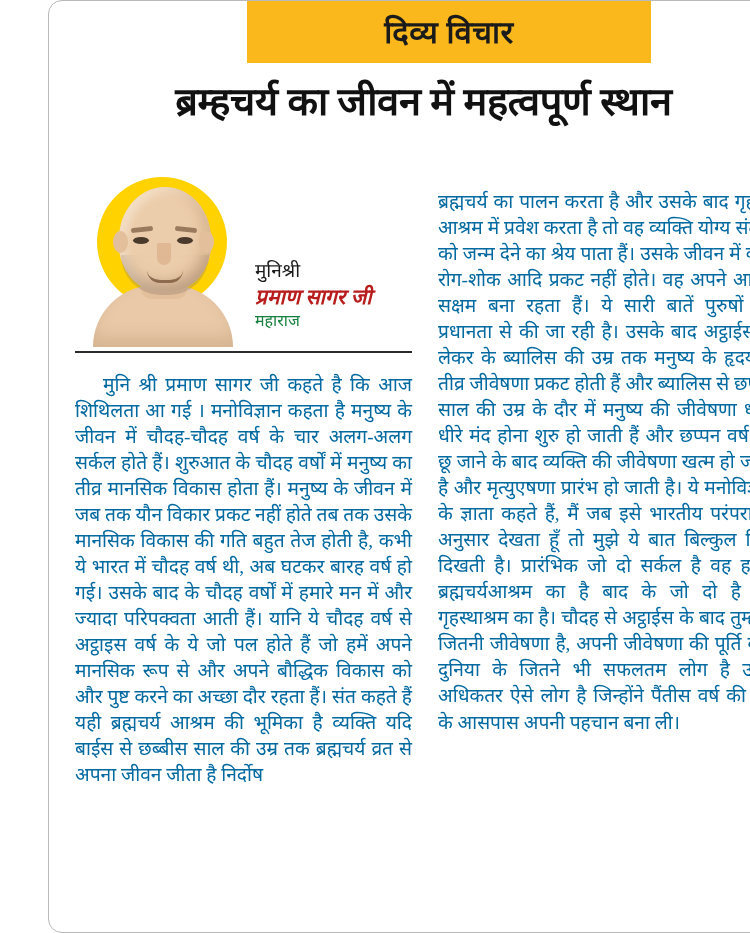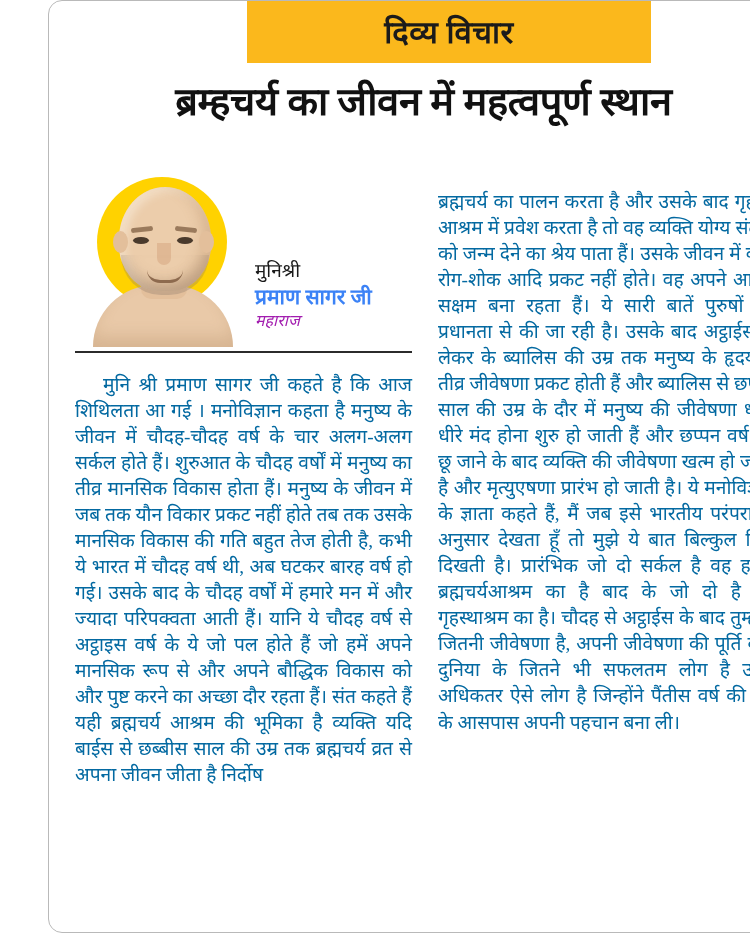--- a/index.html
+++ b/index.html
@@ -212,29 +212,29 @@
     line-height: 1.25;
   }
   .cap-pre {
     font-size: 19px;
     font-weight: 400;
     color: #1a1a1a;
   }
   .cap-name {
     font-size: 21px;
     font-weight: 700;
-    color: #3b82f6;
+    color: #b91c1c;
     margin-top: 1px;
+    font-style: italic;
   }
   .cap-post {
     font-size: 16px;
     font-weight: 400;
-    color: #a21caf;
+    color: #15803d;
     margin-top: 1px;
-    font-style: italic;
   }
 
   .rule {
     height: 0;
     border-top: 2.5px solid #2b2b2b;
     margin: 4px 0 8px 0;
   }
 
   
   .body-text {

